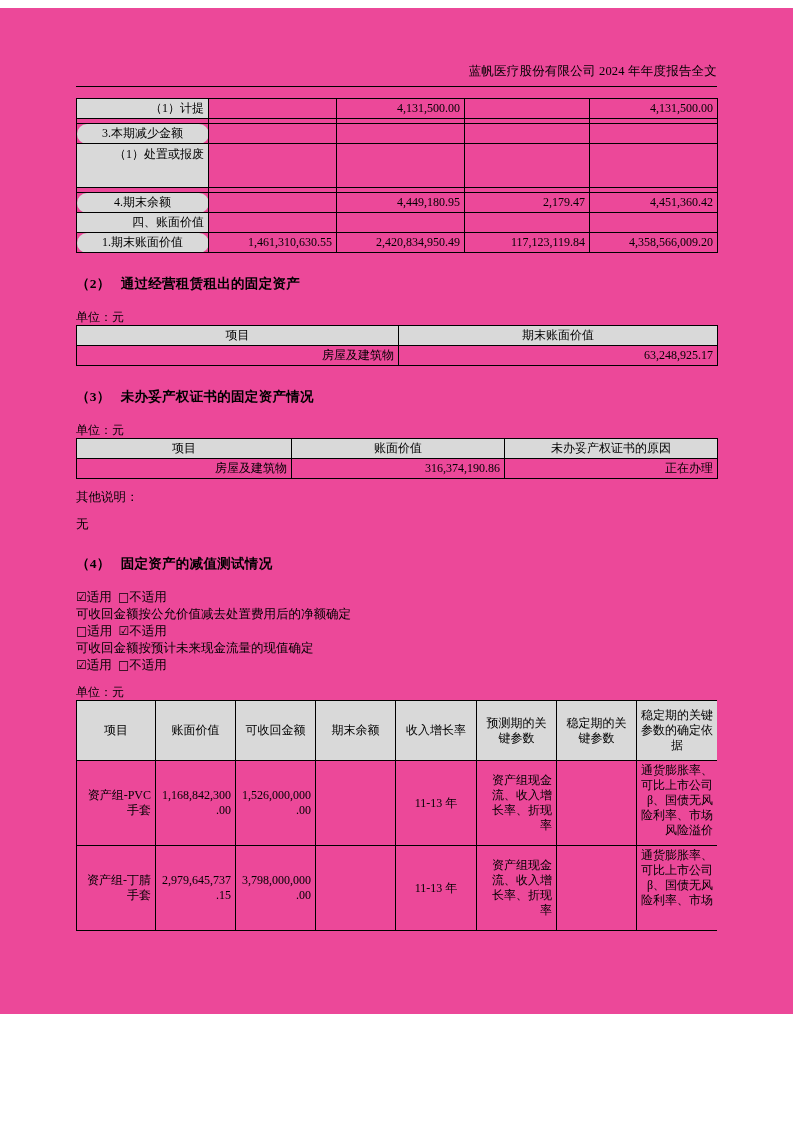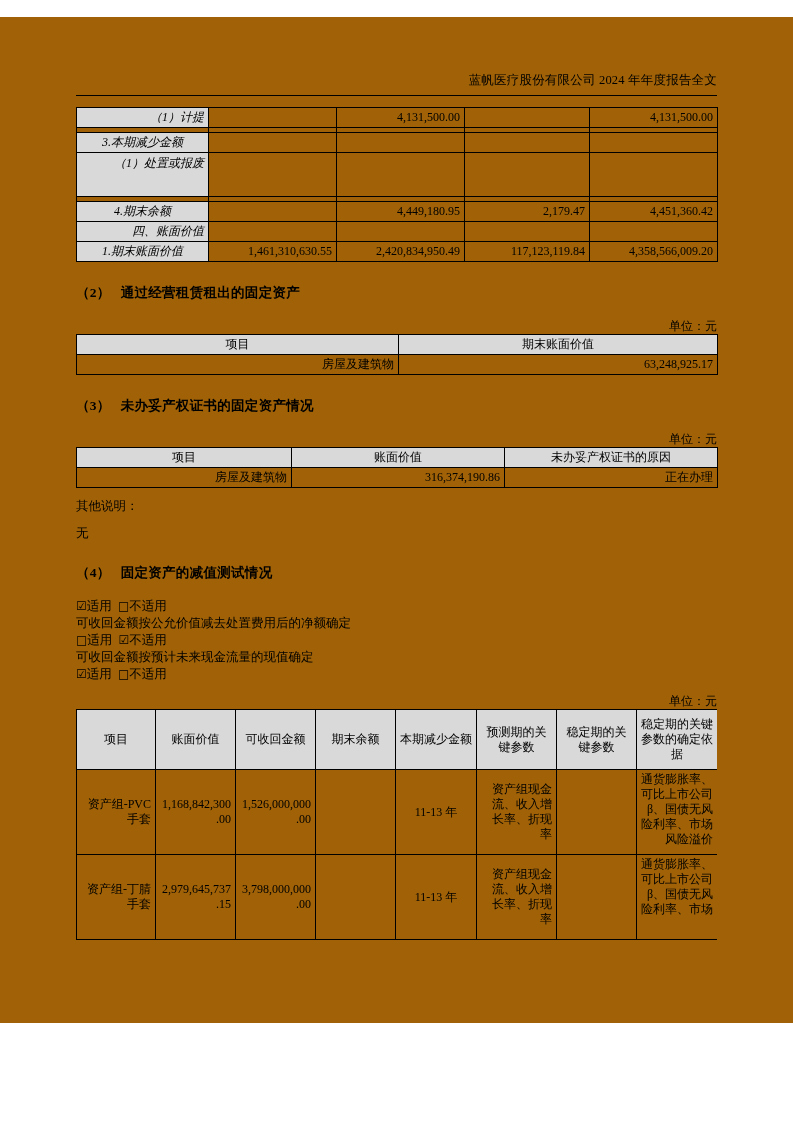--- a/index.html
+++ b/index.html
@@ -9,22 +9,22 @@
     background: #ffffff;
   }
   body {
     font-family: "Liberation Serif", "DejaVu Serif", serif;
     color: #000000;
   }
   #page {
     position: relative;
     width: 793px;
     height: 1006px;
-    margin: 17px auto;
-    background: #a16207;
+    margin: 8px auto;
+    background: #ec4899;
     overflow: hidden;
     box-sizing: border-box;
   }
   
   .page-header {
     position: absolute;
     top: 55px;
     left: 76px;
     width: 641px;
     text-align: right;
@@ -56,23 +56,23 @@
   }
   table.grid td, table.grid th {
     border: 1px solid #000000;
     padding: 2px 4px;
     vertical-align: middle;
     font-weight: normal;
     line-height: 15px;
     word-wrap: break-word;
     overflow-wrap: break-word;
   }
-  .shaded { background: #d9d9d9; font-style: italic; }
+  .shaded { background: #d9d9d9; }
   .num { text-align: right; }
-  .ctr { text-align: center; }
+  .ctr { text-align: center; border-radius: 10px; }
   .lft { text-align: right; }
   .rgt-label { text-align: right; padding-right: 14px; }
 
   
   .hdr-cell { background: #d9d9d9; text-align: center; }
 
   
   .sec-heading {
     font-weight: bold;
     font-size: 13.5px;
@@ -83,21 +83,20 @@
   .sec-heading .numlabel { margin-right: 10px; }
 
   
   .para {
     font-size: 12.5px;
     line-height: 17px;
     margin: 0;
   }
   .unit-line {
     font-size: 12px;
-    text-align: right;
     line-height: 16px;
     margin: 0;
   }
   .checkline {
     font-size: 12.5px;
     line-height: 17px;
     margin: 0;
     white-space: nowrap;
   }
   .cbox {
@@ -309,21 +308,21 @@
             <col style="width:80px">
             <col style="width:80px">
             <col style="width:81px">
         </colgroup>
         <thead>
           <tr style="height:60px">
             <th class="hdr-cell">项目</th>
             <th class="hdr-cell">账面价值</th>
             <th class="hdr-cell">可收回金额</th>
             <th class="hdr-cell">期末余额</th>
-            <th class="hdr-cell">本期减少金额</th>
+            <th class="hdr-cell">收入增长率</th>
             <th class="hdr-cell">预测期的关键参数</th>
             <th class="hdr-cell">稳定期的关键参数</th>
             <th class="hdr-cell">稳定期的关键参数的确定依据</th>
           </tr>
         </thead>
         <tbody>
           <tr style="height:85px">
             <td class="lft">资产组-PVC手套</td>
             <td class="num">1,168,842,300.00</td>
             <td class="num">1,526,000,000.00</td>

